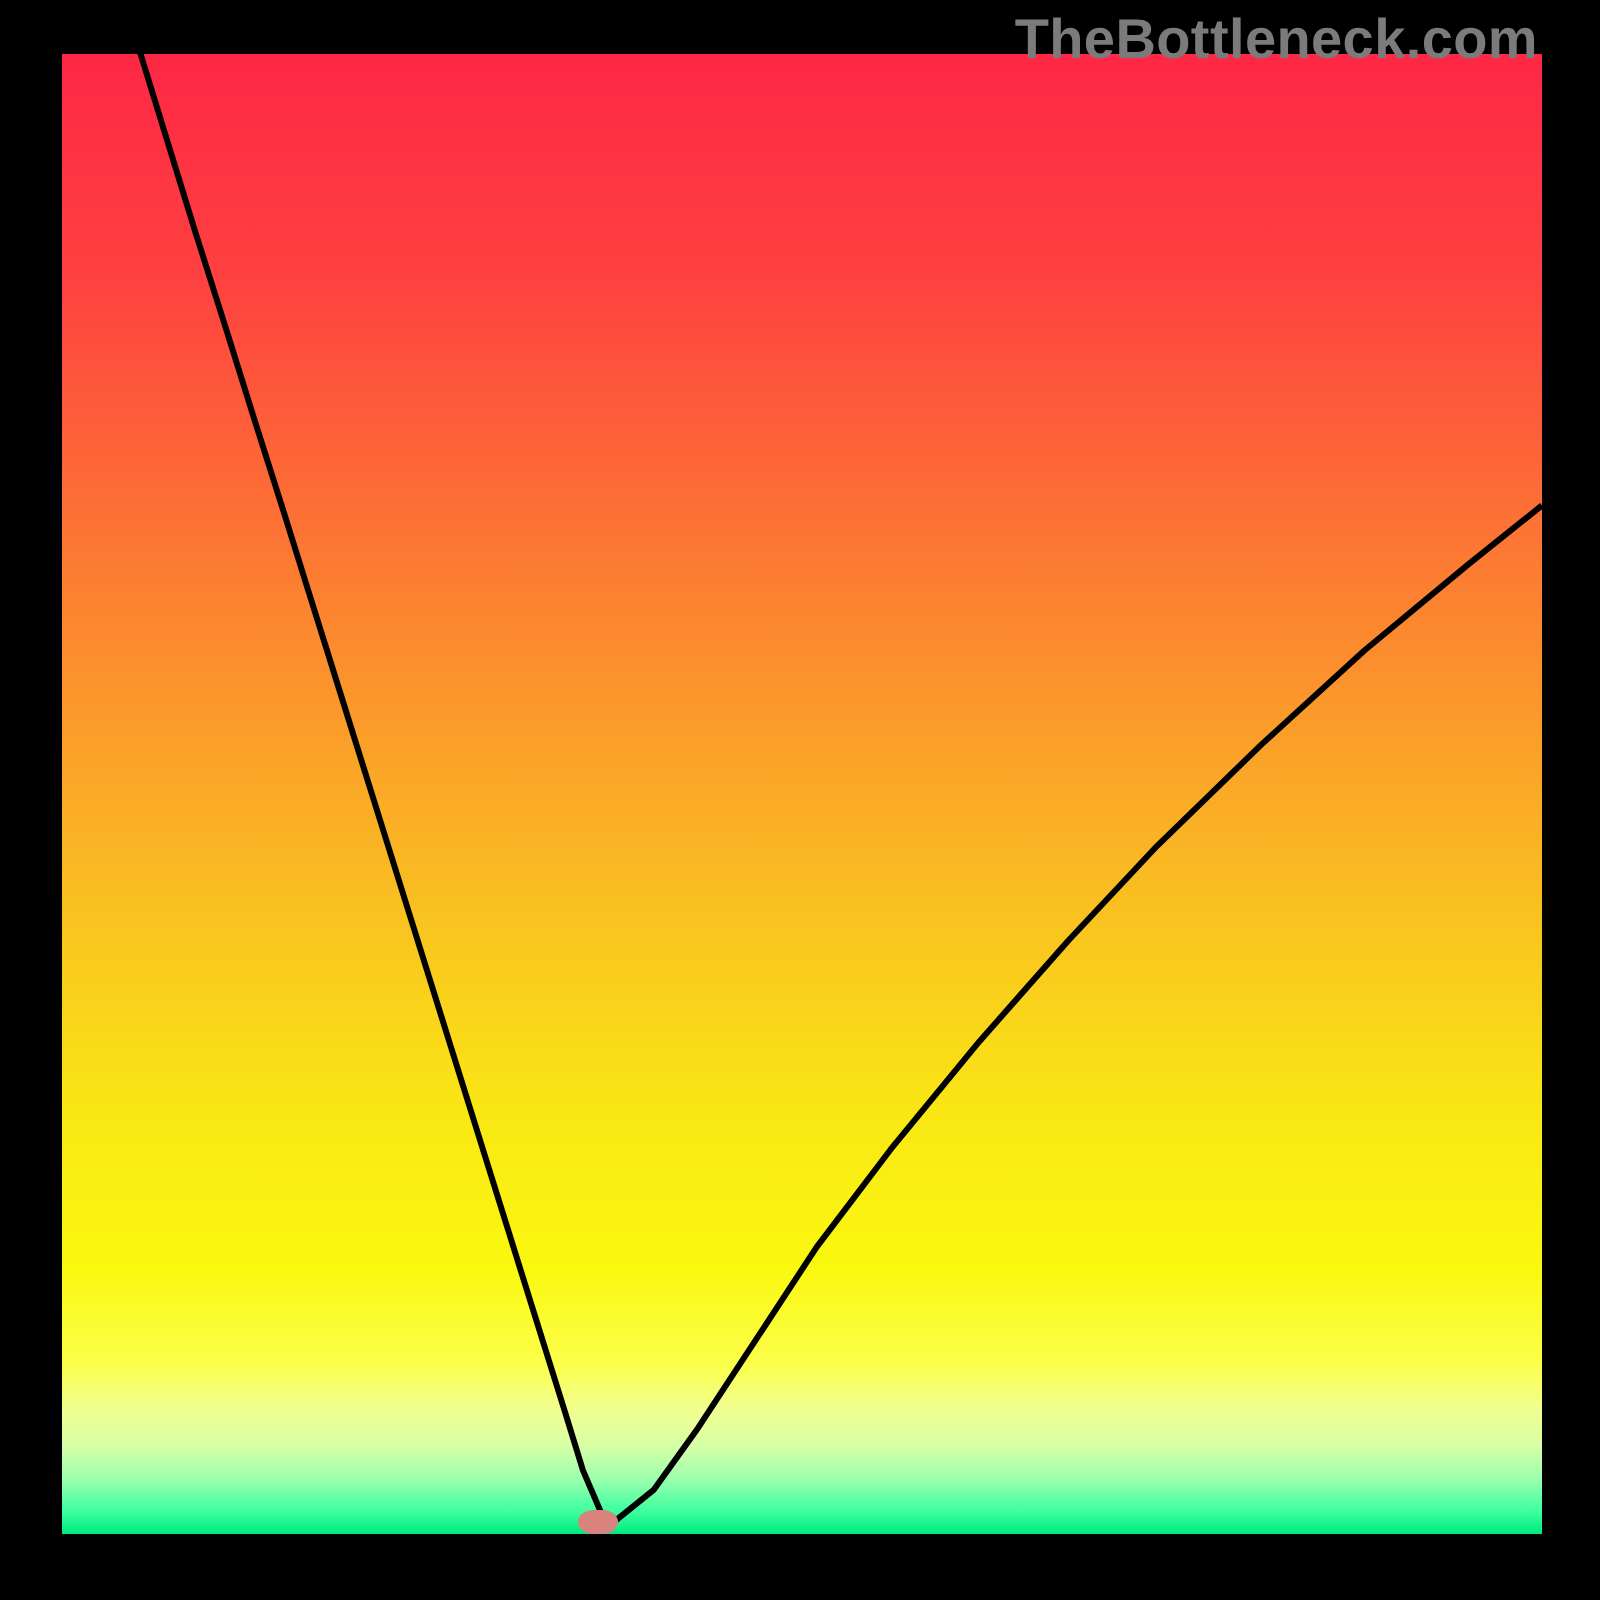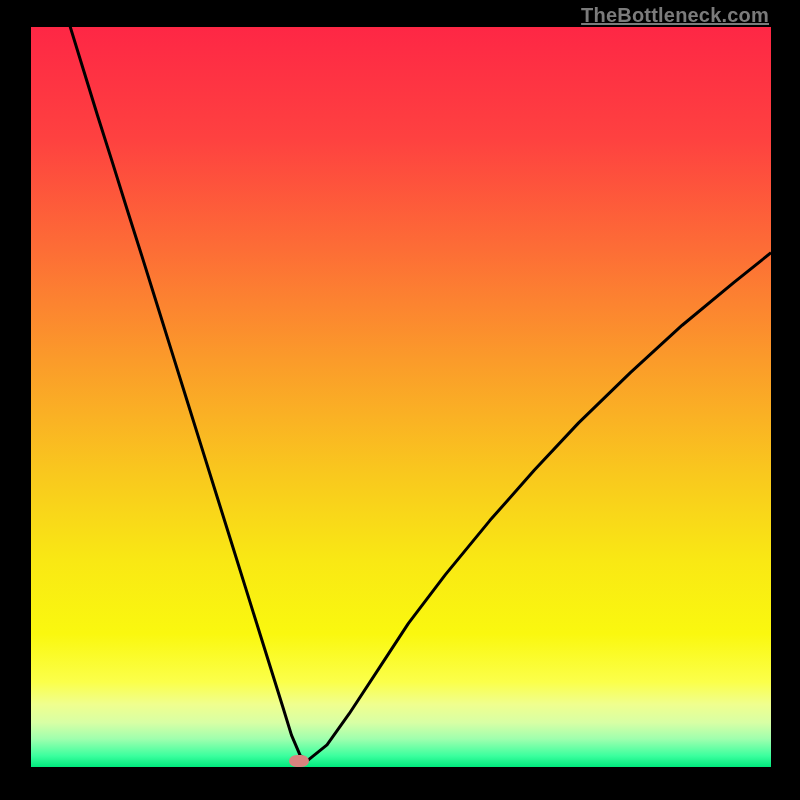--- a/index.html
+++ b/index.html
@@ -45,14 +45,14 @@
 <body>
 
 <div class="outer">
   <div class="plot-area" id="plot-area" style="left: 31px; top: 27px; width: 740px; height: 740px;">
     <div class="gradient" id="gradient" style="background: linear-gradient(rgb(254, 39, 69) 0%, rgb(254, 65, 64) 15%, rgb(253, 109, 54) 30%, rgb(251, 155, 42) 45%, rgb(249, 199, 30) 60%, rgb(249, 232, 20) 72%, rgb(250, 248, 15) 82%, rgb(251, 255, 74) 88.5%, rgb(240, 255, 142) 91.5%, rgb(216, 255, 165) 94%, rgb(159, 255, 174) 96.2%, rgb(59, 255, 158) 98.5%, rgb(0, 233, 125) 100%);"></div>
     <svg class="curve" id="curve-svg" viewBox="0 0 100 100" preserveAspectRatio="none">
       <path id="curve-path" fill="none" stroke="#000" stroke-width="0.42" stroke-linejoin="round" d="M 5.000 -1.000 L 7.000 5.500 L 9.000 12.000 L 11.000 18.300 L 13.000 24.700 L 15.000 31.000 L 17.000 37.400 L 19.000 43.800 L 21.000 50.200 L 23.000 56.600 L 25.000 63.000 L 27.000 69.400 L 29.000 75.800 L 31.000 82.200 L 32.500 87.000 L 34.000 91.800 L 35.200 95.700 L 36.400 98.500 L 37.400 99.100 L 40.000 97.000 L 43.000 92.800 L 47.000 86.700 L 51.000 80.600 L 56.000 74.000 L 62.000 66.700 L 68.000 59.900 L 74.000 53.500 L 81.000 46.700 L 88.000 40.300 L 95.000 34.500 L 100.000 30.500" vector-effect="non-scaling-stroke" style="stroke-width: 3px;"></path>
     </svg>
     <div class="marker" id="marker" style="left: 257.88px; top: 728.45px; width: 20px; height: 12px; background: rgb(217, 131, 127);"></div>
   </div>
-  <div class="watermark" id="watermark" style="right: 31px; top: 4px; font-size: 20px; text-decoration: underline;">TheBottleneck.com</div>
+  <div class="watermark" id="watermark" style="right: 31px; top: 4px; font-size: 28px;">TheBottleneck.com</div>
 </div>
 
 </body></html>

